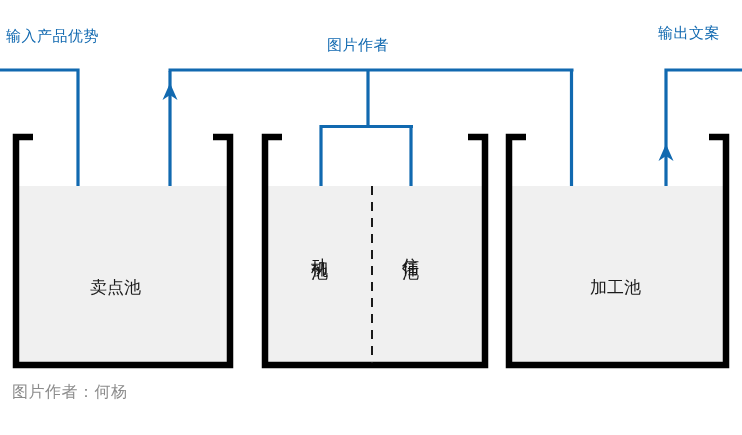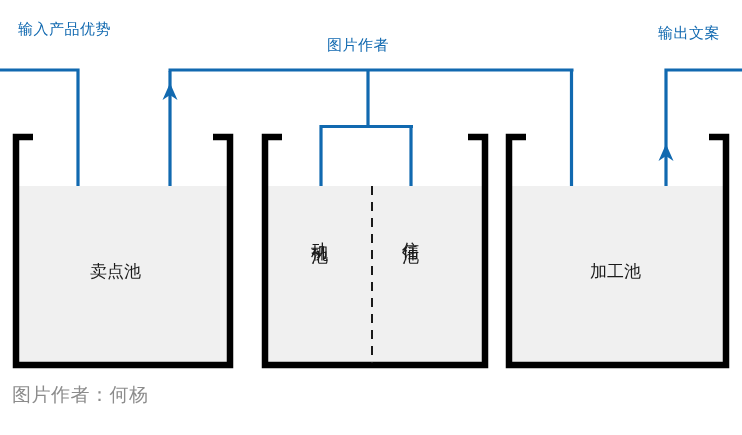--- a/index.html
+++ b/index.html
@@ -32,33 +32,34 @@
     letter-spacing: 0.5px;
     white-space: nowrap;
   }
   .tank-label {
     position: absolute;
     color: #1a1a1a;
     font-size: 17px;
     line-height: 21px;
     white-space: nowrap;
     text-align: center;
+    margin-top: 16px;
   }
   .tank-label.vertical {
     writing-mode: vertical-rl;
     text-orientation: upright;
     letter-spacing: 3px;
     line-height: 1;
   }
   .credit {
     position: absolute;
     left: 12px;
     top: 382px;
     color: #8c8c8c;
-    font-size: 19px;
+    font-size: 16px;
     letter-spacing: 0.5px;
     white-space: nowrap;
   }
 </style>
 </head>
 <body>
 
 <div id="canvas">
 
   <svg class="layer" viewBox="0 0 742 435">
@@ -117,21 +118,21 @@
       <path d="M282,137 L265,137 L265,365 L485,365 L485,137 L468,137" fill="none" stroke="#000000" stroke-width="6.5" stroke-linecap="butt"></path>
       <path d="M372,186 L372,363" fill="none" stroke="#1a1a1a" stroke-width="2" stroke-dasharray="9 7"></path>
     </g>
 
     <g>
       <rect x="509" y="186" width="217" height="177" fill="#f0f0f0"></rect>
       <path d="M526,137 L509,137 L509,365 L726,365 L726,137 L709,137" fill="none" stroke="#000000" stroke-width="6.5" stroke-linecap="butt"></path>
     </g>
   </svg>
 
-  <div class="flow-label" style="left:6px; top:20px;margin-left:12px;">输入产品优势</div>
+  <div class="flow-label" style="left:6px; top:27px;">输入产品优势</div>
 
   <div class="flow-label" style="left:327px; top:36px;">图片作者</div>
 
   <div class="flow-label" style="left:658px; top:24px;">输出文案</div>
 
   <div class="tank-label" style="left:90px; top:261px;">卖点池</div>
 
   <div class="tank-label vertical" style="left:311px; top:228px;">动机池</div>
 
   <div class="tank-label vertical" style="left:402px; top:228px;">信任池</div>

